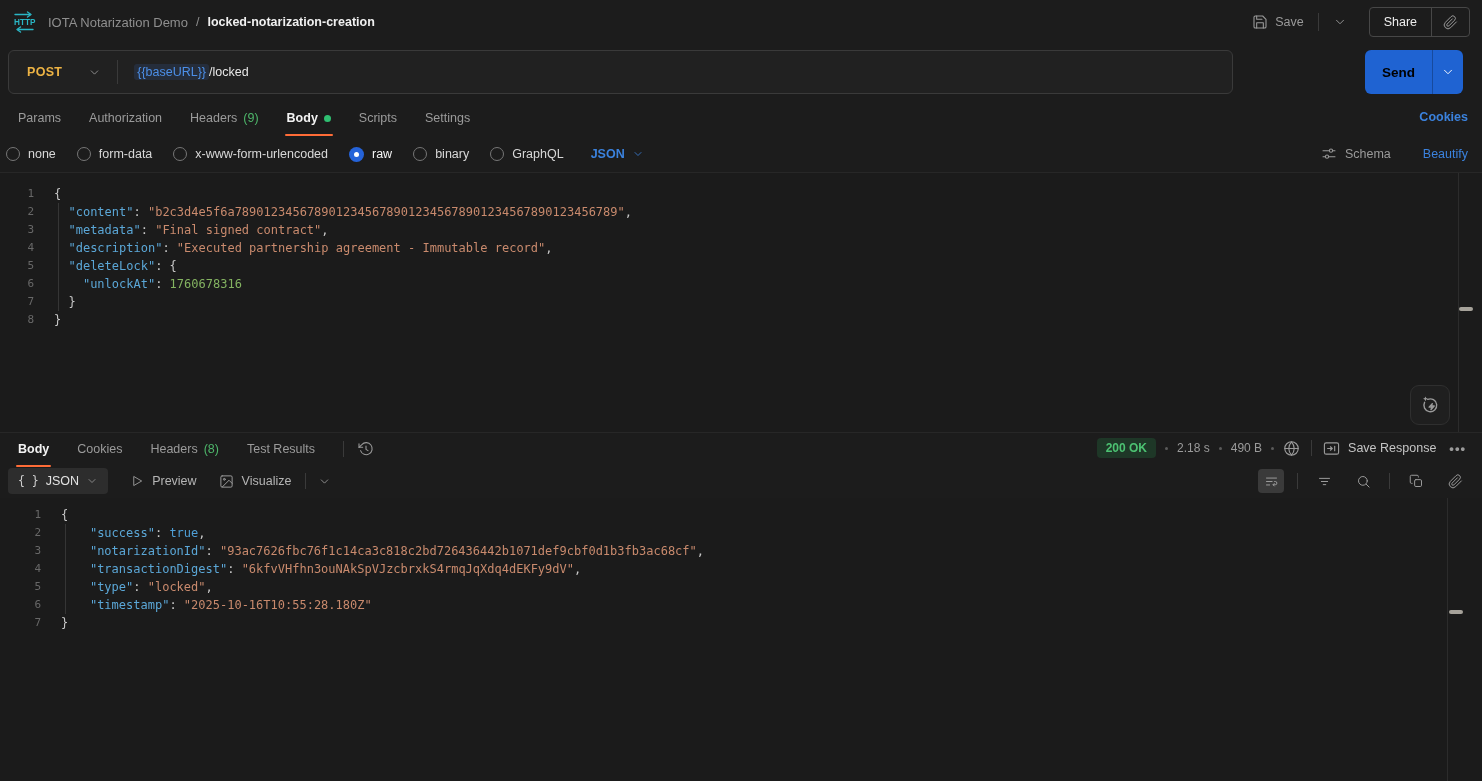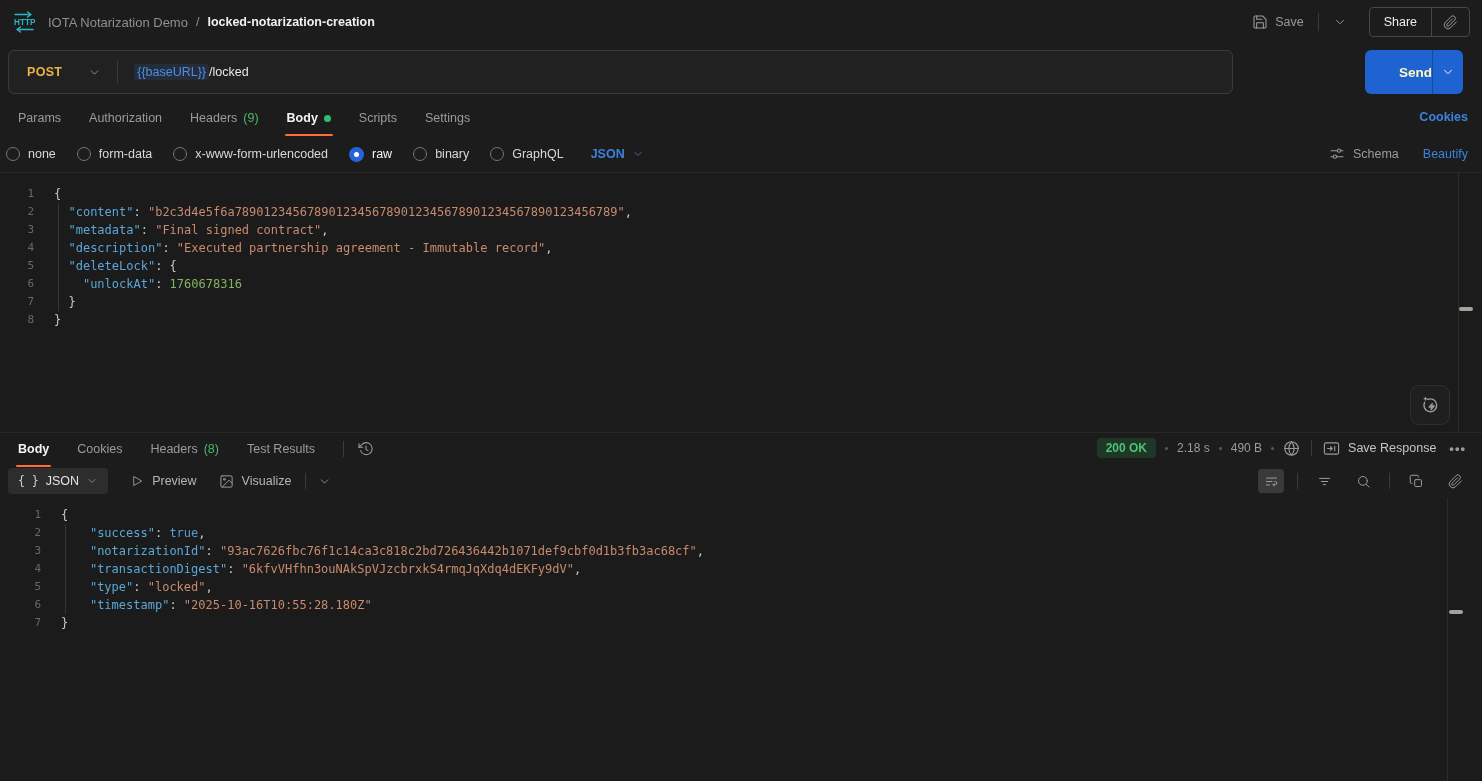--- a/index.html
+++ b/index.html
@@ -32,21 +32,21 @@
   .url-bar { position:absolute; left:8px; top:50px; width:1225px; height:44px;
     border:1px solid #3a3a3a; border-radius:6px; display:flex; align-items:center; background:#212121; }
   .method { display:flex; align-items:center; gap:26px; padding:0 16px 0 18px; cursor:pointer; }
   .method-label { color:#edb344; font-weight:700; font-size:12.5px; letter-spacing:.3px; }
   .url-sep { width:1px; height:24px; background:#3a3a3a; }
   .url-text { padding-left:16px; font-size:12.5px; display:flex; align-items:center; gap:0; flex:1; cursor:text; }
   .url-var { color:#4c8fe8; background:rgba(63,112,200,0.16); border-radius:3px; padding:1px 3px; }
   .url-path { color:#e8e8e8; }
   .send-btn { position:absolute; left:1365px; top:50px; height:44px; width:98px;
     background:#1f63d2; border-radius:6px; display:flex; align-items:center; overflow:hidden; cursor:pointer; }
-  .send-main { flex:1; text-align:right; color:#fef9c3; font-weight:700; font-size:13.5px; }
+  .send-main { flex:1; text-align:center; color:#000000; font-weight:700; font-size:13.5px; }
   .send-sep { width:1px; height:44px; background:rgba(0,0,0,0.25); }
   .send-chev { width:30px; display:flex; justify-content:center; }
   .send-chev svg { stroke:#fff; }
 
   
   .req-tabs { position:absolute; left:0; top:102px; right:0; height:32px; display:flex; align-items:center; padding:0 8px; }
   .tab { position:relative; height:32px; display:flex; align-items:center; gap:6px; padding:0 10px; margin-right:8px;
     color:#9b9b9b; font-size:12.5px; cursor:pointer; }
   .tab .count { color:#4db66a; }
   .tab.active { color:#f3f3f3; font-weight:600; }
@@ -57,21 +57,21 @@
   
   .mode-row { position:absolute; left:0; top:138px; right:0; height:32px; display:flex; align-items:center; padding:0 6px; }
   .mode { display:flex; align-items:center; gap:8px; margin-right:21px; cursor:pointer; }
   .radio { width:14px; height:14px; border-radius:50%; border:1.5px solid #767676; background:transparent; }
   .mode.selected .radio { border:none; background:#2563d9; position:relative; width:15px; height:15px; }
   .mode.selected .radio::after { content:""; position:absolute; left:5px; top:5px; width:5px; height:5px; border-radius:50%; background:#fff; }
   .mode-label { color:#d8d8d8; font-size:12.5px; }
   .mode.selected .mode-label { color:#f5f5f5; }
   .lang-dd { display:flex; align-items:center; gap:7px; margin-left:6px; color:#3b82dd; font-weight:600; font-size:12.5px; cursor:pointer; }
   .lang-dd svg { stroke:#3b82dd; }
-  .mode-right { position:absolute; right:14px; top:138px; height:32px; display:flex; align-items:center; gap:24px; }
+  .mode-right { position:absolute; right:14px; top:138px; height:32px; display:flex; align-items:center; gap:32px; }
   .schema-btn { display:flex; align-items:center; gap:8px; color:#9a9a9a; font-size:12.5px; cursor:pointer; }
   .beautify-btn { color:#3b82dd; font-weight:400; font-size:12.5px; cursor:pointer; }
 
   
   .editor { position:absolute; left:0; right:0; background:#1b1b1b; border-top:1px solid #272727; }
   .req-editor { top:172px; height:260px; }
   .resp-editor { top:498px; height:283px; border-top:none; }
   .code-area { padding-top:12px; position:relative; }
   .resp-editor .code-area { padding-top:8px; }
   .code-line { display:flex; height:18px; line-height:18px; font-family:"DejaVu Sans Mono", monospace; font-size:12px; }

